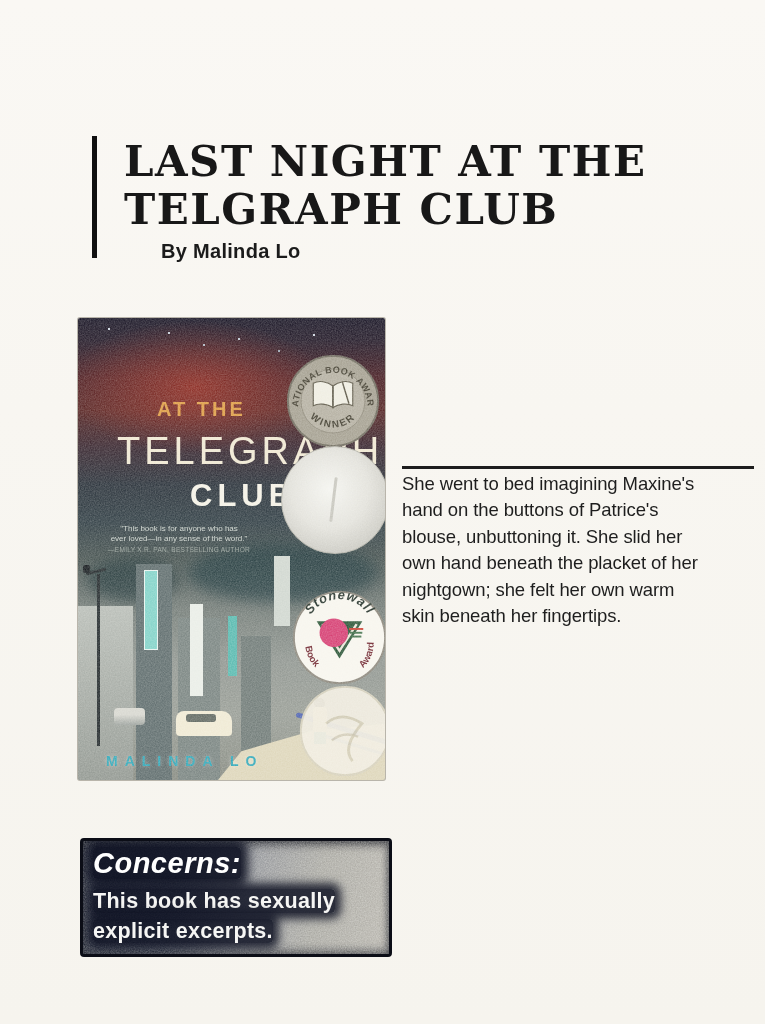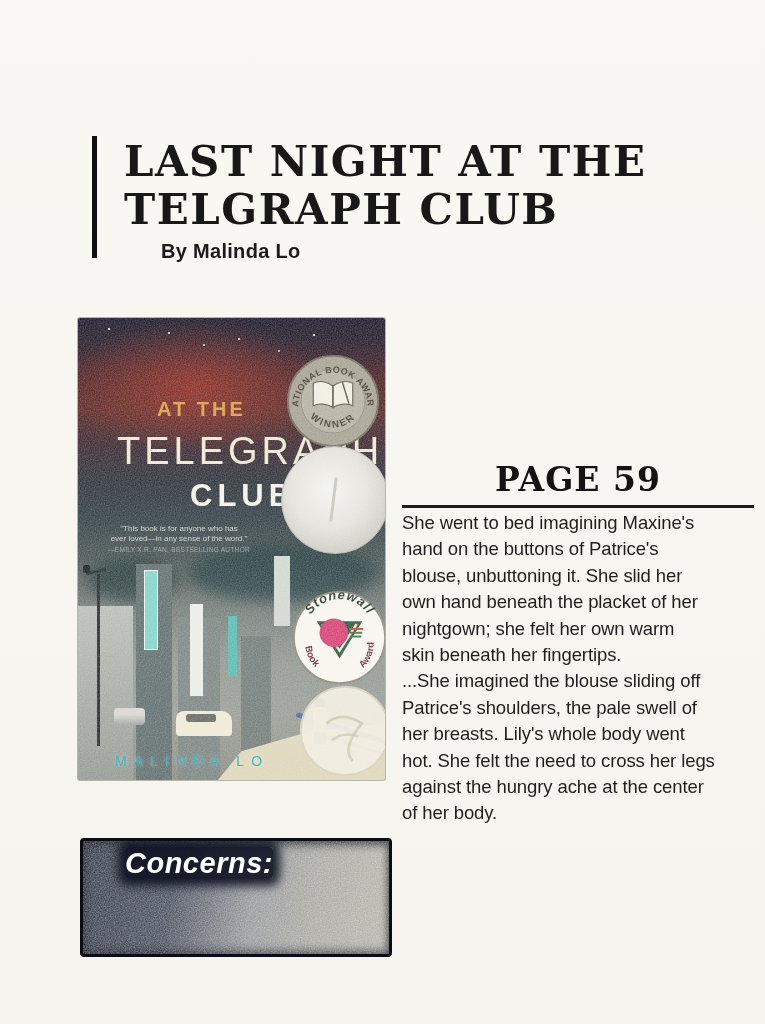--- a/index.html
+++ b/index.html
@@ -17,21 +17,21 @@
     linear-gradient(180deg,#141122 0%,#1f1524 5%,#44191f 13%,#512020 20%,#34222c 28%,#262e37 36%,#2c3a41 44%,#45514f 52%,#6e7773 62%,#8d938e 74%,#969b94 86%,#84887f 100%);}
   .cv-stars{position:absolute;left:30px;top:10px;width:2px;height:2px;background:#cfd8e2;box-shadow:60px 4px #c4cdd8,130px 10px #bcc6d2,205px 6px #cfd8e2,170px 22px #9aa4b2,95px 16px #aab4c0;}
   .cv-blob{position:absolute;background:rgba(18,48,54,.65);border-radius:50%;filter:blur(7px);}
   .cv-b{position:absolute;}
   .cv-title1{position:absolute;left:14px;top:28px;font-size:35px;font-weight:bold;letter-spacing:1px;color:#eed6bd;text-shadow:0 0 10px rgba(255,120,60,.55);}
   .cv-title2{position:absolute;left:62px;top:80px;font-size:20px;font-weight:bold;letter-spacing:3px;color:#dd9a40;}
   .cv-title3{position:absolute;left:39px;top:112px;font-size:38px;font-weight:normal;letter-spacing:4px;color:#efe7d2;}
   .cv-title4{position:absolute;left:112px;top:160px;font-size:31px;font-weight:bold;letter-spacing:5px;color:#f4f1e6;}
   .cv-quote{position:absolute;left:16px;top:206px;width:170px;font-size:8px;line-height:10px;color:#ccd3cd;text-align:center;white-space:pre-line;}
   .cv-attr{position:absolute;left:16px;top:228px;width:170px;font-size:6.5px;color:#96a09a;text-align:center;letter-spacing:.3px;}
-  .cv-author{position:absolute;left:37px;top:435px;font-size:14px;font-weight:normal;letter-spacing:7px;color:#2ba6b8;text-shadow:0 0 4px rgba(255,255,255,.4);z-index:4;}
+  .cv-author{position:absolute;left:28px;top:435px;font-size:14px;font-weight:bold;letter-spacing:7px;color:#2ba6b8;text-shadow:0 0 4px rgba(255,255,255,.4);z-index:4;}
   .seal{position:absolute;z-index:5;}
   .medal-silver{position:absolute;left:203px;top:128px;width:106px;height:106px;border-radius:50%;z-index:5;background:radial-gradient(circle at 45% 40%, #f4f4f0 0%, #e2e1db 45%, #c9c8c1 75%, #adaca3 100%);border:1px solid #b2b1a7;}
   .medal-line{position:absolute;left:50px;top:30px;width:3px;height:45px;background:#c6c5bd;transform:rotate(7deg);border-radius:2px;}
   .cv-grain{position:absolute;inset:0;z-index:6;pointer-events:none;}
   .girl-hair{position:absolute;left:236px;top:380px;width:11px;height:10px;background:#26211d;border-radius:50% 50% 40% 40%;z-index:3;}
   .girl-body{position:absolute;left:235px;top:389px;width:14px;height:27px;background:#e8d6b2;border-radius:4px 4px 2px 2px;z-index:3;}
   .girl-skirt{position:absolute;left:236px;top:414px;width:12px;height:12px;background:#4f93a0;z-index:3;}
   .road{position:absolute;left:140px;top:398px;width:167px;height:64px;background:#ddd5b9;clip-path:polygon(0 100%,14% 55%,58% 22%,100% 12%,100% 100%);z-index:2;}
   .streak{position:absolute;left:216px;top:408px;width:96px;height:5px;background:#3f57b5;border-radius:3px;transform:rotate(17deg);opacity:.85;z-index:3;}
   .streak2{position:absolute;left:236px;top:424px;width:70px;height:3px;background:#5a6fc2;border-radius:3px;transform:rotate(17deg);opacity:.7;z-index:3;}
@@ -46,21 +46,21 @@
   .right-col{position:absolute;left:402px;top:460px;width:352px;}
   h2.pg{margin:0;text-align:center;font-family:"DejaVu Serif","Liberation Serif",serif;font-weight:bold;font-size:33px;letter-spacing:1px;color:#131313;}
   .rule{height:0;border:none;border-top:3px solid #1d1d1d;margin:6px 0 0 0;}
   .excerpt{margin-top:2px;font-size:18.5px;line-height:26.4px;letter-spacing:-.1px;color:#1e1e1e;}
   .excerpt p{margin:0;white-space:pre-line;}
 
   
   .concerns{position:absolute;left:80px;top:838px;width:306px;height:113px;border:3px solid #0b0d16;border-radius:4px;background:
     linear-gradient(100deg,#262c3e 0%,#3c4354 30%,#8e9095 55%,#a3a29c 75%,#b2afa8 100%);
     box-shadow:inset 0 4px 8px rgba(5,8,18,.8), inset 0 -4px 8px rgba(5,8,18,.6);overflow:hidden;}
-  .concerns-label{position:absolute;left:10px;top:6px;z-index:2;margin-left:32px;}
+  .concerns-label{position:absolute;left:10px;top:6px;z-index:2;}
   .concerns-label span{display:inline;font-style:italic;font-weight:bold;font-size:29px;color:#ffffff;background:rgba(11,15,32,.88);box-shadow:0 0 10px 7px rgba(11,15,32,.88);border-radius:4px;-webkit-box-decoration-break:clone;box-decoration-break:clone;letter-spacing:.5px;}
   .concerns-text{position:absolute;left:10px;top:46px;z-index:2;line-height:29px;}
   .concerns-text span{display:inline;font-weight:bold;font-size:21.5px;color:#f6f6f4;white-space:pre-line;background:rgba(11,15,32,.82);box-shadow:0 0 9px 6px rgba(11,15,32,.82);border-radius:4px;-webkit-box-decoration-break:clone;box-decoration-break:clone;letter-spacing:.3px;}
   .cb-grain{position:absolute;inset:0;z-index:1;pointer-events:none;}
 
   svg text{font-family:"Liberation Sans",sans-serif;}
 </style>
 </head>
 <body>
 
@@ -153,38 +153,33 @@
       <path d="M30,42 q16,-14 38,0 q-22,26 -10,40" fill="none" stroke="#ccc4aa" stroke-width="3" opacity=".8"></path>
       <path d="M36,60 q12,-10 28,-4" fill="none" stroke="#c5bda6" stroke-width="2.5" opacity=".7"></path>
     </svg>
 
     <svg class="cv-grain" width="307" height="462">
       <rect width="307" height="462" filter="url(#grainF)" opacity="0.33"></rect>
     </svg>
   </div>
 
   <div class="right-col">
-    <h2 class="pg">PAGE 59</h2>
     <hr class="rule">
     <div class="excerpt">
       <p>She went to bed imagining Maxine's
 hand on the buttons of Patrice's
 blouse, unbuttoning it. She slid her
 own hand beneath the placket of her
 nightgown; she felt her own warm
 skin beneath her fingertips.</p>
-      <p>...She imagined the blouse sliding off
-Patrice's shoulders, the pale swell of
-her breasts. Lily's whole body went
-hot. She felt the need to cross her legs
-against the hungry ache at the center
-of her body.</p>
     </div>
   </div>
 
   <div class="concerns">
     <svg class="cb-grain" width="306" height="113">
       <rect width="306" height="113" filter="url(#grainF)" opacity="0.5"></rect>
     </svg>
     <div class="concerns-label"><span>Concerns:</span></div>
+    <div class="concerns-text"><span>This book has sexually
+explicit excerpts.</span></div>
   </div>
 
 </div>
 
 </body></html>

